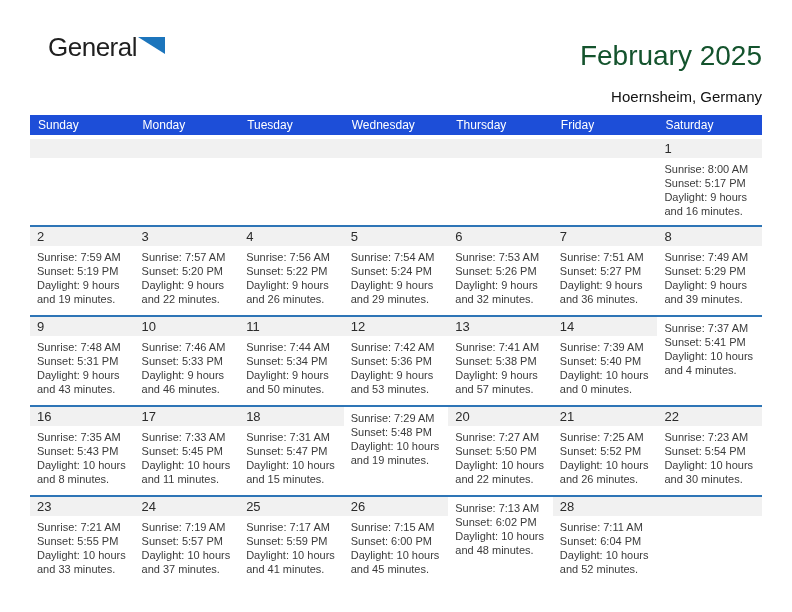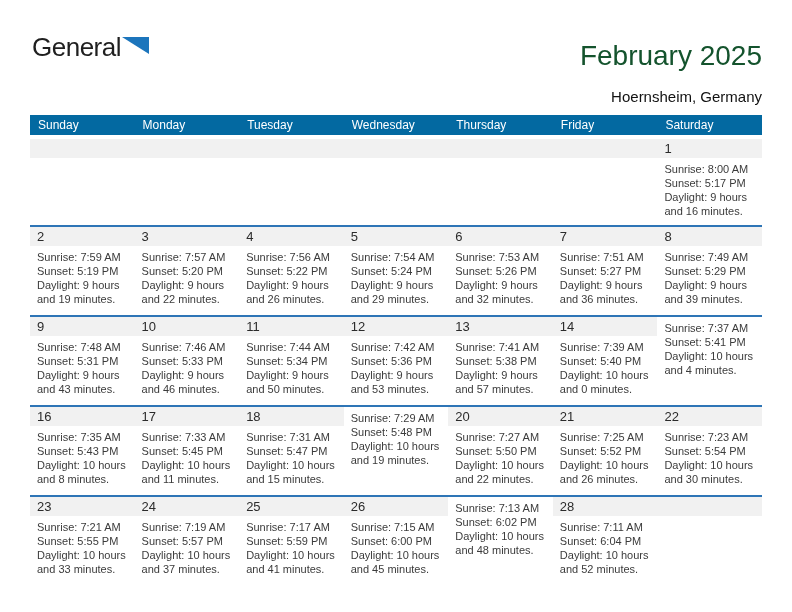--- a/index.html
+++ b/index.html
@@ -7,21 +7,21 @@
   body {
     width:792px; height:612px;
     font-family:"Liberation Sans", sans-serif;
     overflow:hidden;
   }
   .page { width:792px; height:612px; position:relative; }
 
   
   .top {
     display:flex; justify-content:space-between; align-items:flex-start;
-    padding:34px 30px 0 32px;
+    padding:34px 30px 0 48px;
   }
   .logo { width:max-content; line-height:1; }
   .logo-line1 { display:flex; align-items:flex-start; }
   .logo-general {
     font-size:26px; color:#1f1f1f; letter-spacing:-0.5px; font-weight:400;
   }
   .logo-triangle {
     width:27px; height:17px; background:#1C75BC;
     clip-path:polygon(0 0, 100% 0, 100% 100%);
     margin-left:1px; margin-top:3px;
@@ -31,21 +31,21 @@
     margin-top:-6px; font-weight:400;
   }
   .titles { text-align:right; padding-top:6px; }
   .title { font-size:28px; color:#14532d; font-weight:400; }
   .subtitle { font-size:15px; color:#111111; margin-top:16px; }
 
   
   .calendar { margin:10px 30px 0 30px; }
   .weekday-row {
     display:grid; grid-template-columns:repeat(7,1fr);
-    background:#0369a1; height:20px; align-items:center;
+    background:#1d4ed8; height:20px; align-items:center;
   }
   .weekday { color:#ffffff; font-size:12px; padding-left:8px; }
 
   .week {
     display:grid; grid-template-columns:repeat(7,1fr);
     min-height:90px;
     border-top:2px solid #2E75B6;
   }
   .week.first { border-top:none; margin-top:4px; min-height:86px; }
 

